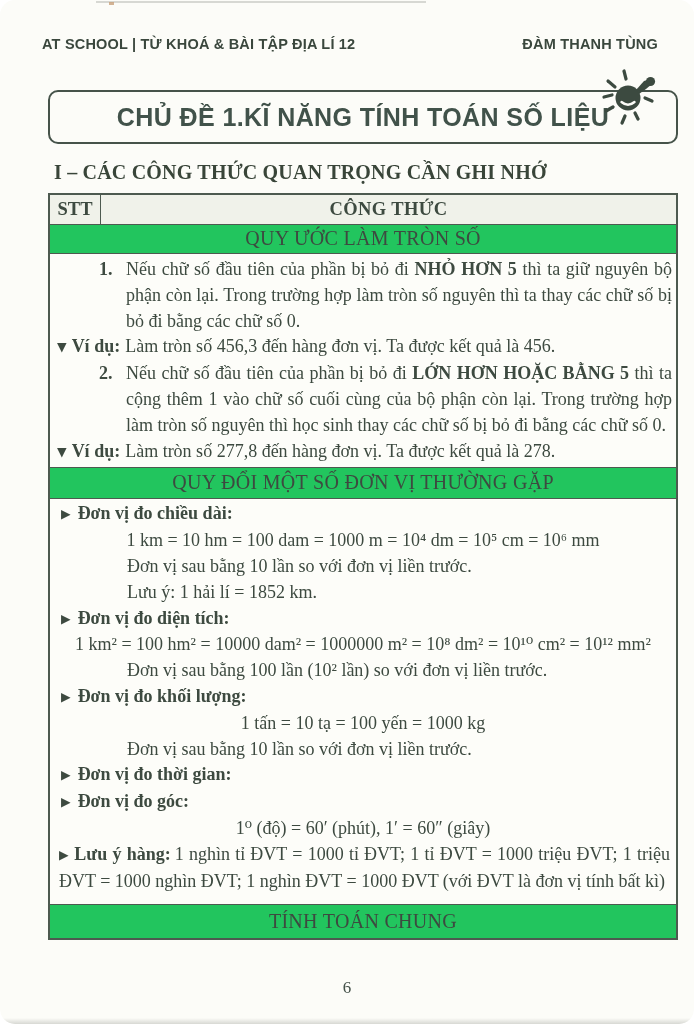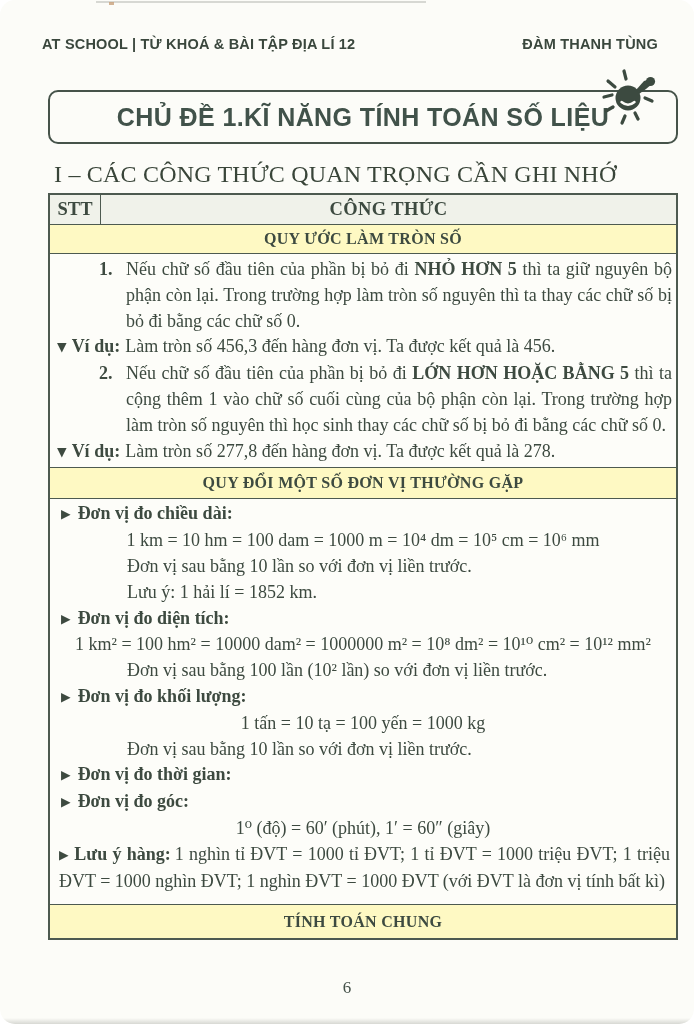--- a/index.html
+++ b/index.html
@@ -32,35 +32,35 @@
   .title-box{position:absolute;left:48px;top:90px;width:630px;height:54px;
     border:2.5px solid #46534a;border-radius:10px;box-sizing:border-box;
     display:flex;align-items:center;justify-content:center;background:#fcfcf8;}
   .title-text{font-family:"Liberation Sans","DejaVu Sans",sans-serif;
     font-weight:bold;font-size:25px;letter-spacing:.4px;color:#41524a;
     transform:scaleY(1.04);white-space:nowrap;}
   .spark{position:absolute;left:599px;top:66px;width:64px;height:62px;}
 
   
   .sec-head{position:absolute;left:54px;top:161px;
-    font-weight:normal;font-size:24px;letter-spacing:.2px;color:#394539;white-space:nowrap;}
+    font-weight:bold;font-size:20px;letter-spacing:.2px;color:#394539;white-space:nowrap;}
 
   
   .tbl{position:absolute;left:48px;top:193px;width:630px;height:747px;
     border:2px solid #4d5a50;box-sizing:border-box;background:#fdfdf9;
     display:flex;flex-direction:column;
     font-size:18px;line-height:25.8px;}
   .thead{flex:none;display:flex;height:29px;border-bottom:1.8px solid #4d5a50;
     background:#f0f2ea;font-weight:bold;font-size:18.5px;}
   .th-stt{width:50px;flex:none;border-right:1.8px solid #4d5a50;
     display:flex;align-items:center;justify-content:center;}
   .th-formula{flex:1;display:flex;align-items:center;justify-content:center;letter-spacing:.4px;}
   .subhead{flex:none;height:28px;display:flex;align-items:center;justify-content:center;
-    font-weight:bold;font-size:16px;letter-spacing:.3px;
-    background:#fef9c3;border-bottom:1.8px solid #4d5a50;}
+    font-weight:normal;font-size:20px;letter-spacing:.3px;
+    background:#22c55e;border-bottom:1.8px solid #4d5a50;}
   .subhead.mid{border-top:1.8px solid #4d5a50;height:30px;}
   .subhead.last{border-top:1.8px solid #4d5a50;border-bottom:none;height:33px;margin-top:auto;}
 
   .sect-body{flex:none;padding:3px 3px 2px 0;}
   .item{display:flex;padding-left:49px;}
   .item-num{width:27px;flex:none;font-weight:bold;}
   .item-text{flex:1;text-align:justify;padding-right:1px;}
   .b{font-weight:bold;}
   .example{padding-left:7px;}
   .tri{font-family:"DejaVu Sans","Liberation Sans",sans-serif;font-size:12.5px;

